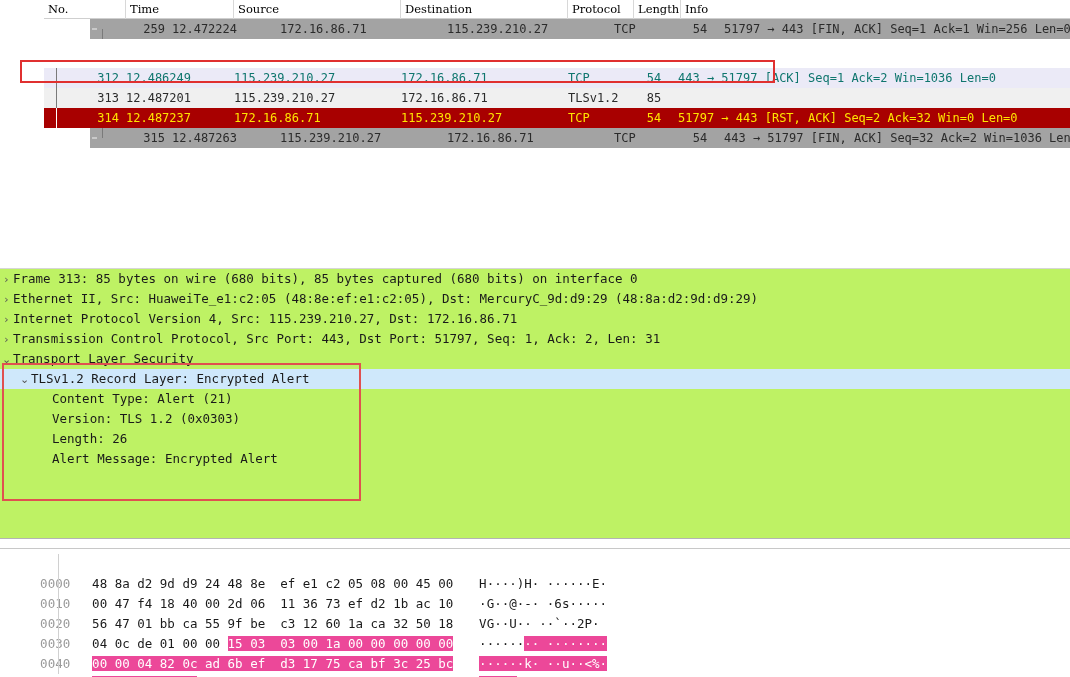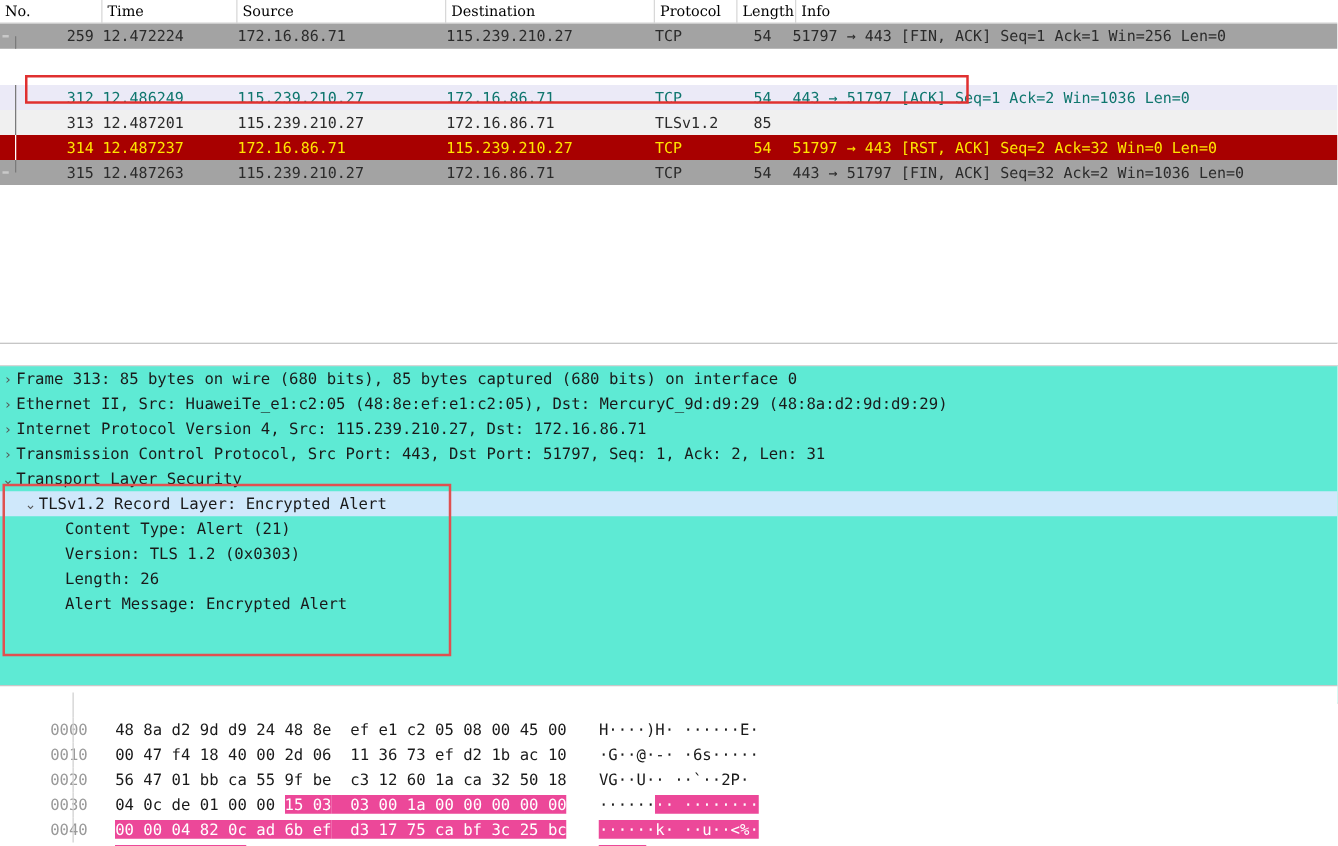--- a/index.html
+++ b/index.html
@@ -21,20 +21,21 @@
   
   #packet-list-pane {
     position: absolute;
     left: 0; top: 0;
     width: 1070px;
     height: 275px;
     background: #ffffff;
     border-bottom: 1px solid #b4b4b4;
     box-sizing: border-box;
     overflow: hidden;
+    padding-left: 44px;
   }
   .pl-header {
     position: relative;
     height: 19px;
     background: #ffffff;
     border-bottom: 1px solid #cfcfcf;
     font-family: "DejaVu Serif", "Liberation Serif", serif;
     font-size: 11.5px;
     color: #000;
     box-sizing: border-box;
@@ -75,21 +76,21 @@
   }
   .cell.num   { left: 0;    width: 79px;  text-align: right; padding-right: 4px;}
   .cell.time  { left: 82px; width: 104px; }
   .cell.src   { left: 190px;width: 164px; }
   .cell.dst   { left: 357px;width: 163px; }
   .cell.proto { left: 524px;width: 70px;  }
   .cell.len   { left: 590px;width: 40px;  text-align: center; }
   .cell.info  { left: 634px;width: 430px; }
 
   
-  .rowbg-gray     { background: #a3a3a3; color: #2b2b2b; }
+  .rowbg-gray     { background: #a3a3a3; color: #2b2b2b; margin-left: 46px; }
   .rowbg-lavender { background: #ebeaf7; color: #0f766e; margin-top: 29px; }
   .rowbg-lightgray{ background: #f0f0f0; color: #2b2b2b; }
   .rowbg-red      { background: #a80000; color: #ffe400; }
   .gutter-line {
     position: absolute;
     width: 1px;
     background: #7a7a7a;
   }
   .gutter-line-white { background: #ffffff; }
 
@@ -107,24 +108,24 @@
     height: 23px;
     border: 2px solid #e03030;
     box-sizing: border-box;
     pointer-events: none;
     z-index: 20;
   }
 
   
   #details-pane {
     position: absolute;
-    left: 0; top: 292px;
+    left: 0; top: 268px;
     width: 1070px;
     height: 271px;
-    background: #5eead4;
+    background: #bef264;
     border-top: 1px solid #d6d6d6;
     border-bottom: 1px solid #b4b4b4;
     box-sizing: border-box;
     overflow: hidden;
   }
   .dt-row {
     position: relative;
     height: 20px;
     line-height: 20px;
     white-space: nowrap;

